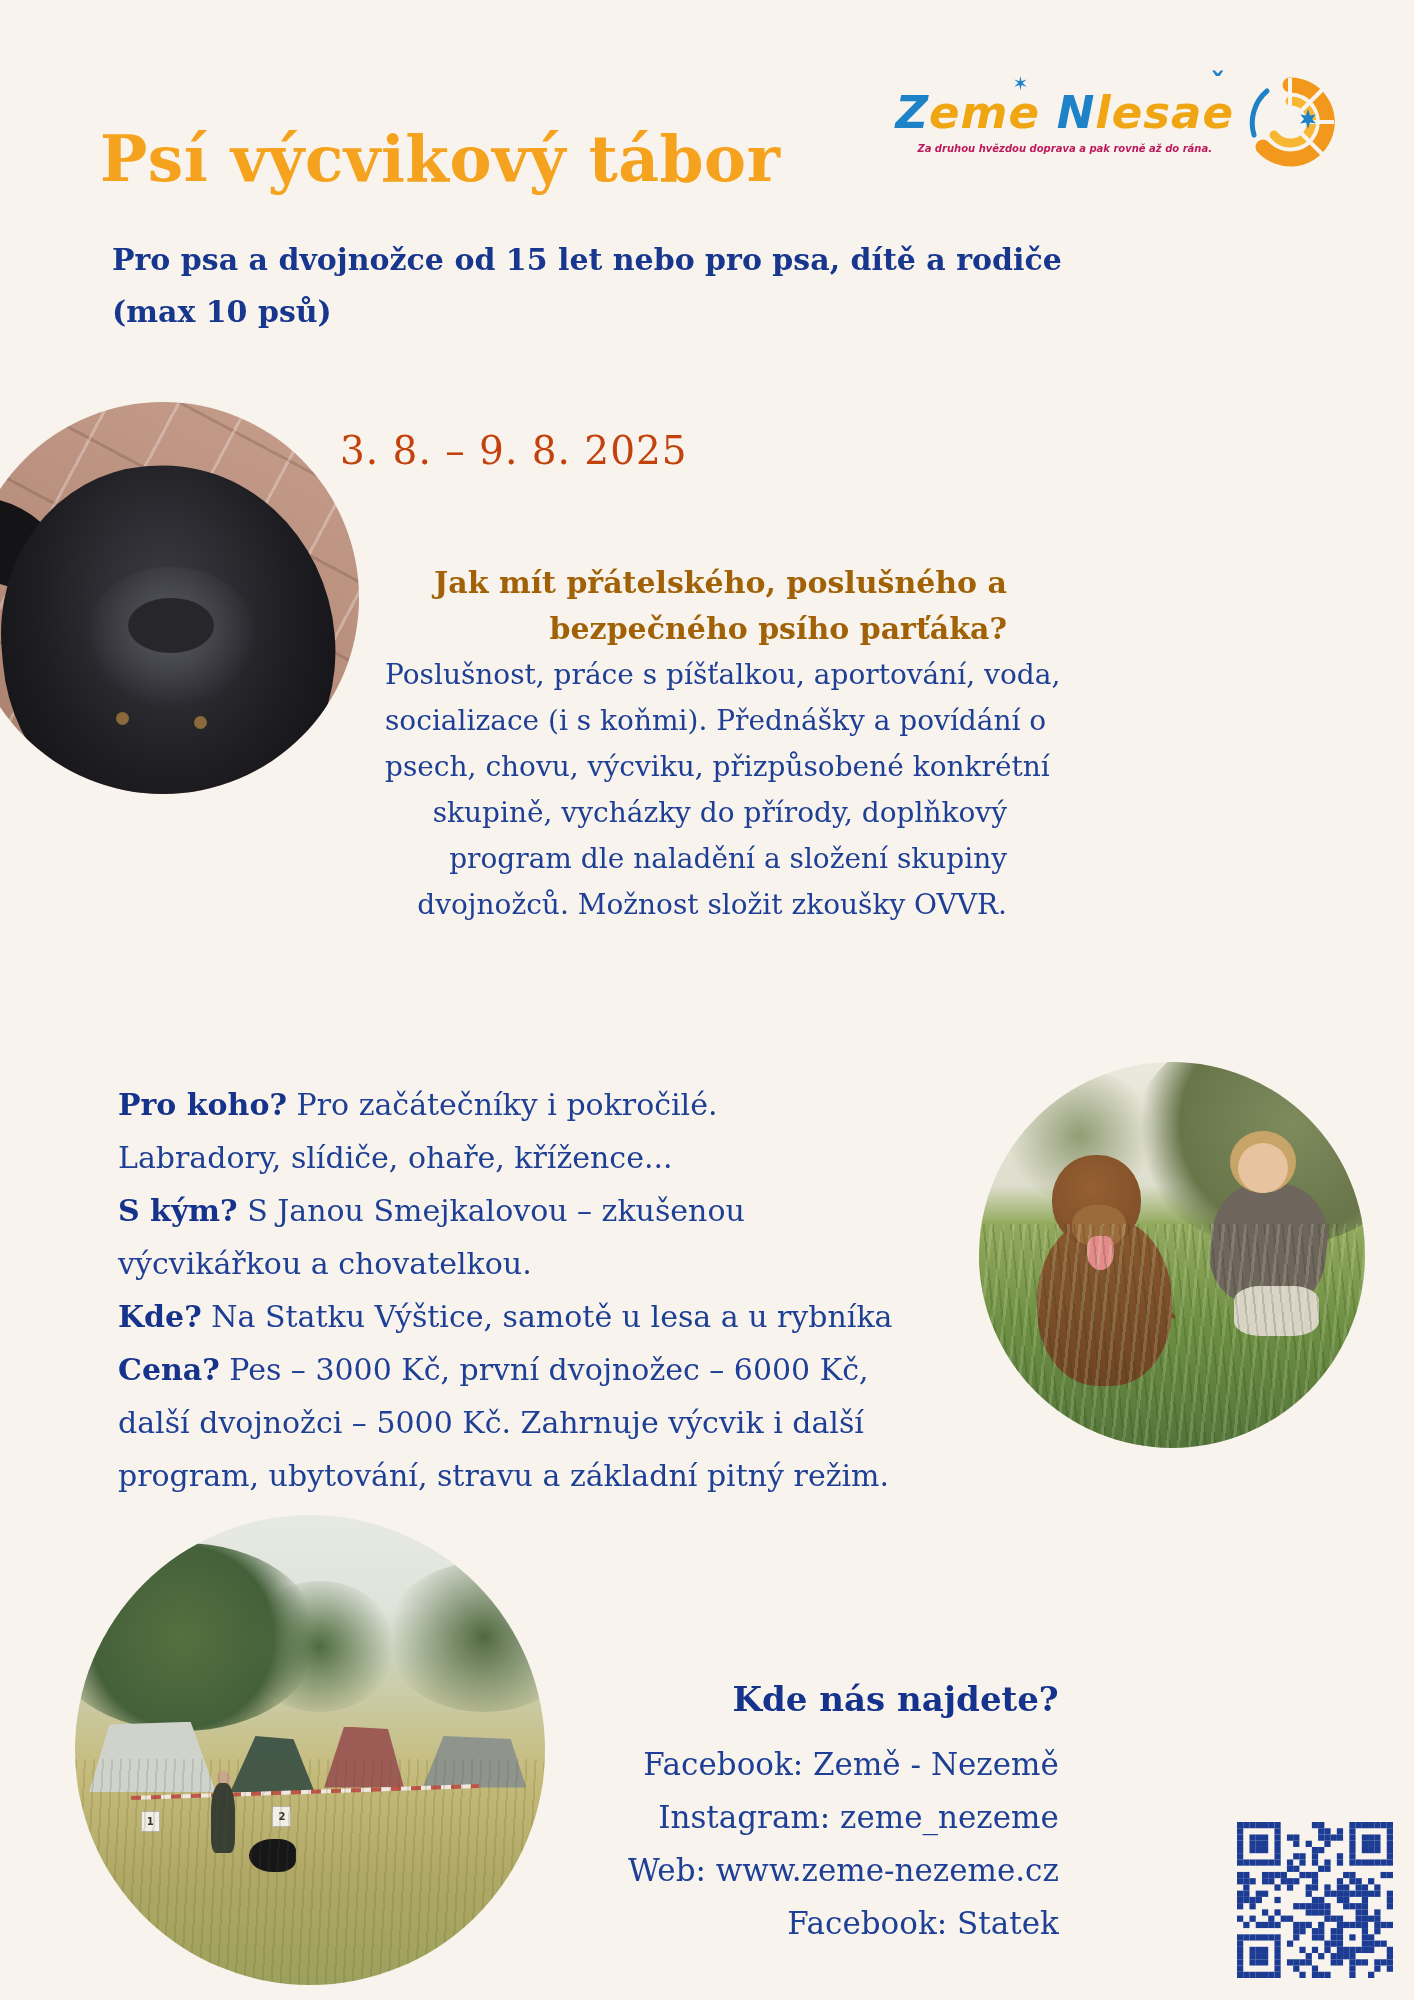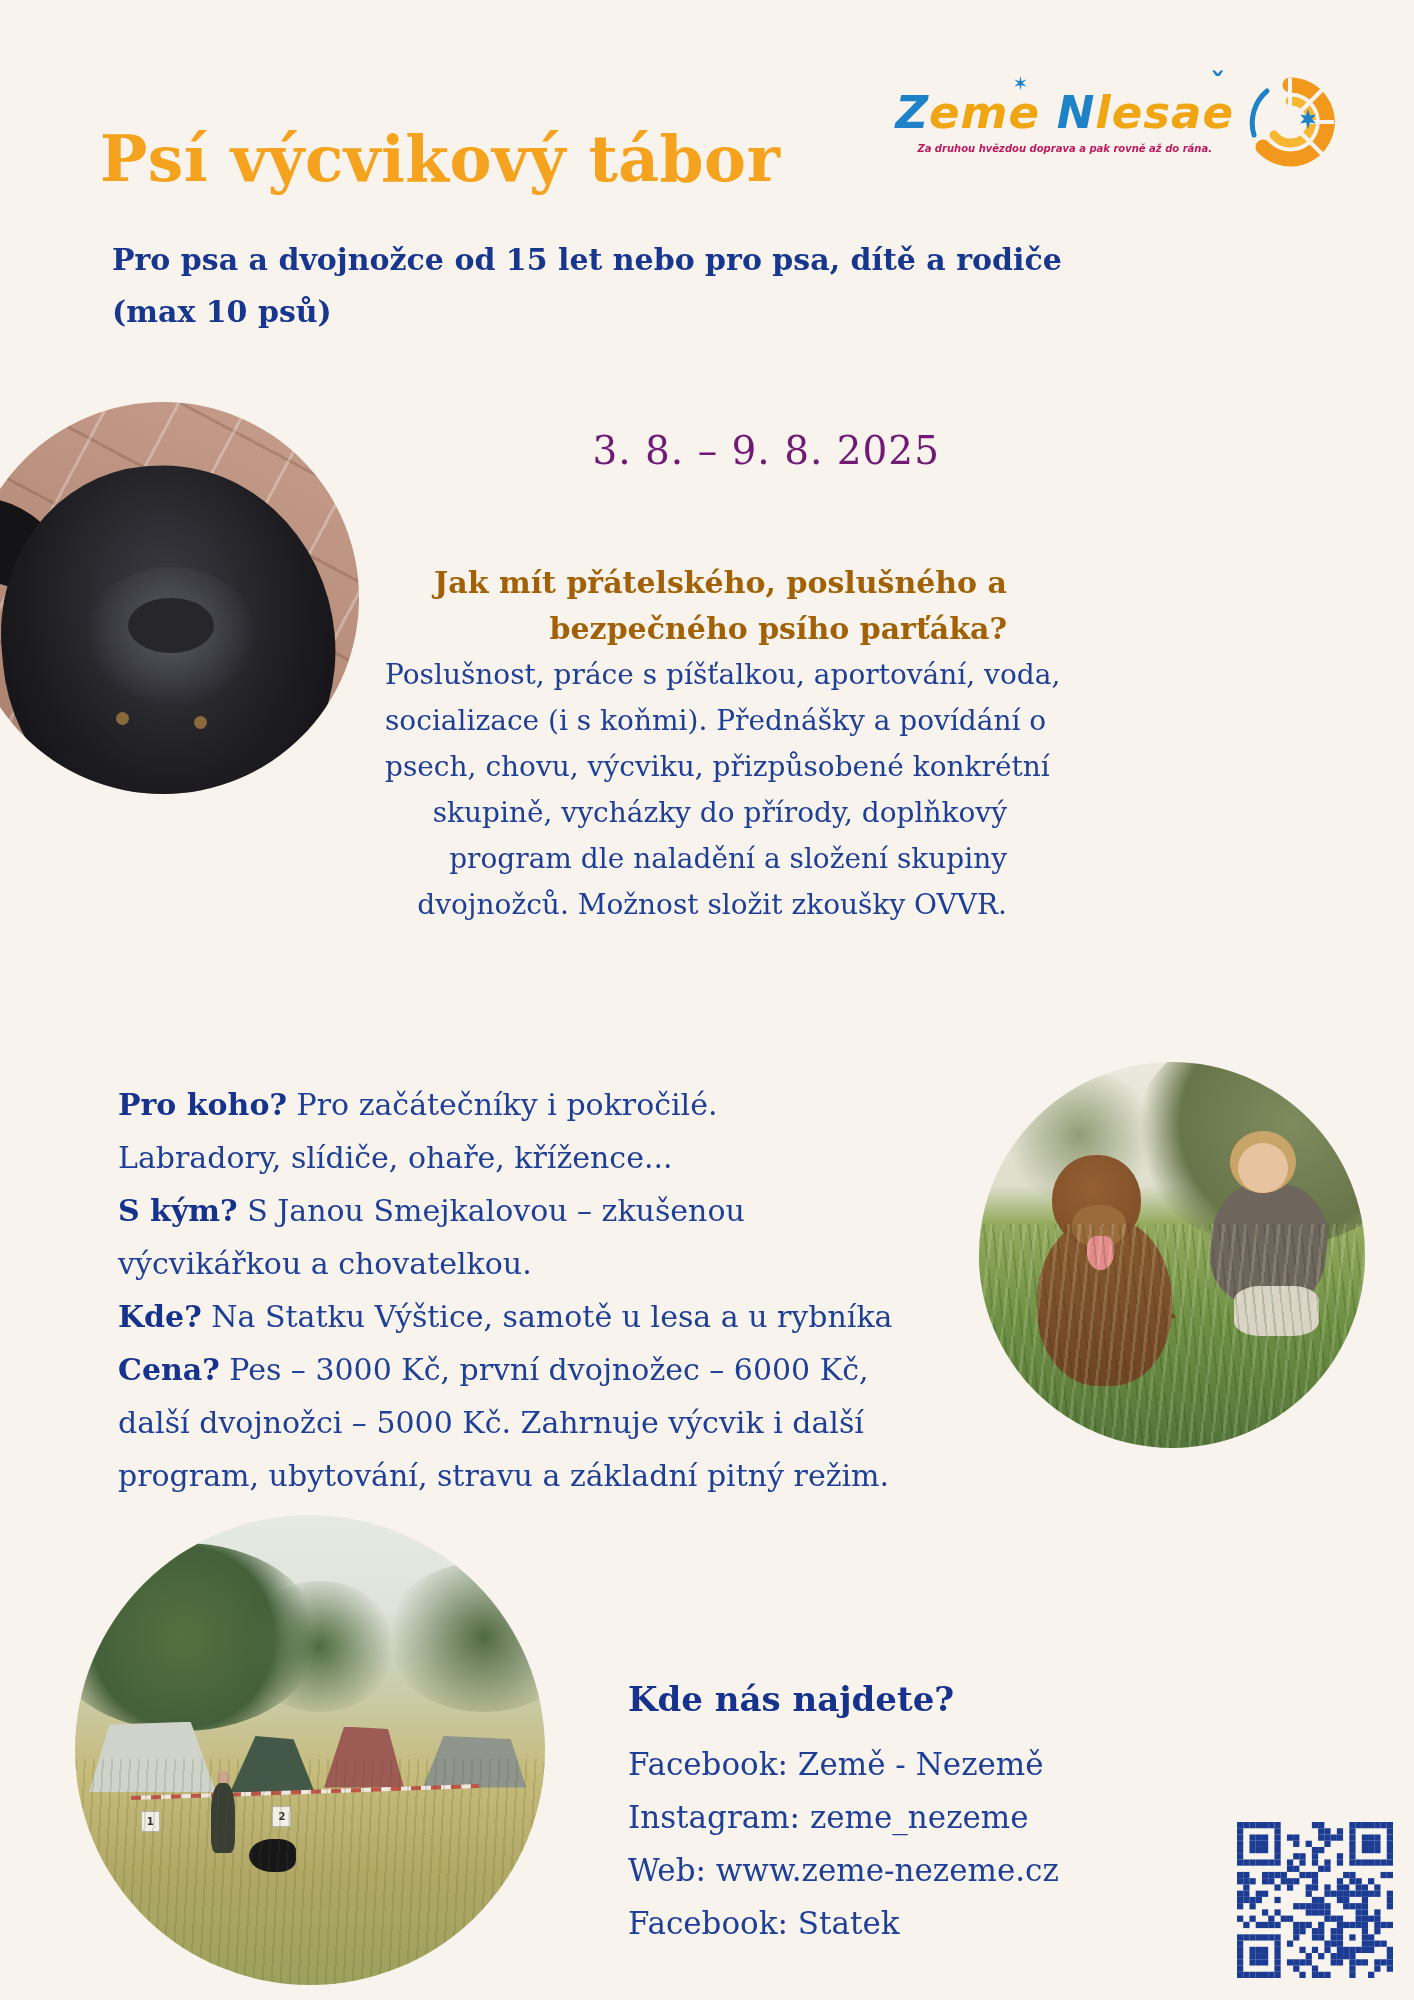--- a/index.html
+++ b/index.html
@@ -4,22 +4,22 @@
 <style>
   html,body{margin:0;padding:0;background:#e9e4dc;}
   .poster{position:relative;width:1414px;height:2000px;margin:0 auto;background:#F8F3EC;
           overflow:hidden;font-family:"DejaVu Serif", serif;}
 
   
   .title{position:absolute;left:100px;top:122px;font-size:63px;font-weight:bold;
          color:#F5A31E;letter-spacing:0.5px;white-space:nowrap;}
   .subtitle{position:absolute;left:112px;top:234px;font-size:30px;font-weight:bold;
             color:#17368E;line-height:52px;white-space:nowrap;}
-  .dates{position:absolute;left:340px;top:428px;width:600px;text-align:right;
-         font-size:39px;color:#701a75;letter-spacing:1px;}
+  .dates{position:absolute;left:340px;top:428px;width:600px;text-align:left;
+         font-size:39px;color:#c2410c;letter-spacing:1px;}
 
   
   .logo{position:absolute;top:76px;right:78px;display:flex;align-items:flex-start;gap:10px;}
   .logo-textcol{display:flex;flex-direction:column;align-items:center;padding-top:14px;}
   .logo-word{font-family:"DejaVu Sans", sans-serif;font-style:italic;font-weight:bold;
              font-size:45px;line-height:1;white-space:nowrap;letter-spacing:1px;}
   .lw{color:#1E82C8;} .ly{color:#F0A513;}
   .rel{position:relative;display:inline-block;}
   .logo-star{position:absolute;top:-16px;left:4px;font-size:19px;color:#1E82C8;font-style:normal;}
   .logo-caron{position:absolute;top:-20px;left:50%;transform:translateX(-50%);
@@ -33,21 +33,21 @@
   .intro .head{font-weight:bold;color:#a16207;font-size:30px;}
   .intro div{white-space:nowrap;}
 
   
   .details{position:absolute;left:75px;top:1078px;font-size:30px;line-height:53px;
            color:#1E3F96;}
   .details b{color:#15338C;}
   .details div{white-space:nowrap;margin-left:43px;}
 
   
-  .contact{position:absolute;left:628px;top:1678px;color:#1E3F96;}
+  .contact{position:absolute;left:628px;top:1678px;color:#1E3F96;text-align:right;}
   .contact .chead{font-weight:bold;font-size:34px;color:#15338C;line-height:42px;margin-bottom:18px;}
   .contact .cline{font-size:31px;line-height:53px;white-space:nowrap;}
 
   
   .circle{position:absolute;border-radius:50%;overflow:hidden;}
   .abs{position:absolute;}
 
   
   .ph1{left:-33px;top:402px;width:392px;height:392px;
        background:

